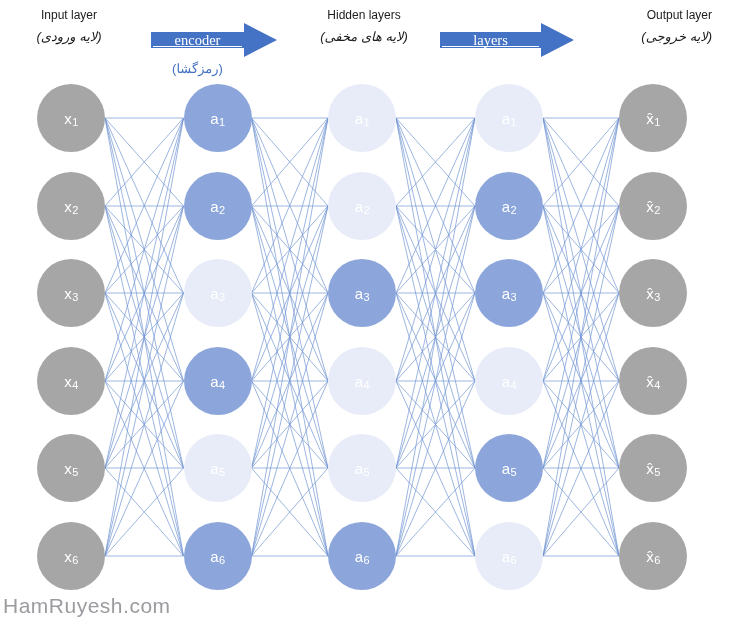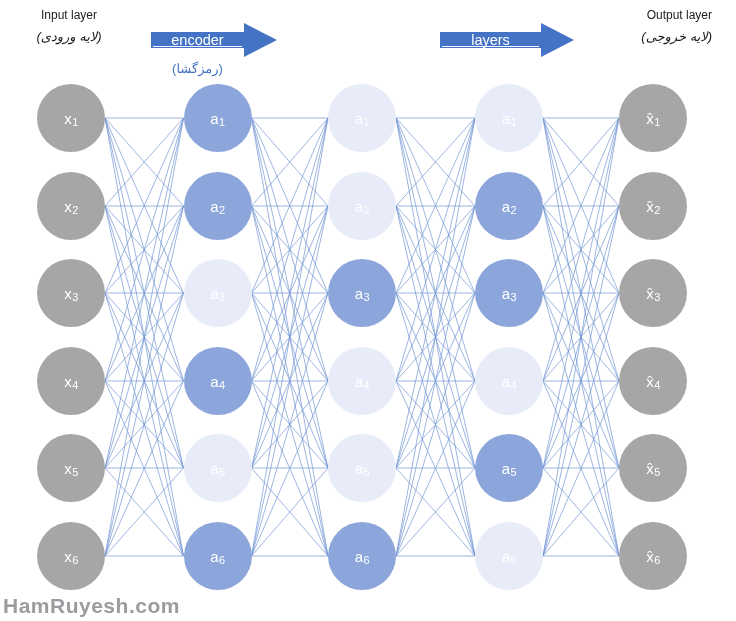--- a/index.html
+++ b/index.html
@@ -21,21 +21,21 @@
   #title-hidden { left: 292px; width: 144px; }
   #title-output { left: 588px; width: 124px; text-align: right; }
 
   .arrow { position: absolute; top: 22px; height: 72px; z-index: 3; }
   #arrow-encoder { left: 151px; width: 126px; }
   #arrow-decoder { left: 440px; width: 134px; }
   .arrow svg { position: absolute; left: 0; top: 0; display: block; }
   .arrow-label {
     position: absolute; left: 0; top: 10px; height: 16px;
     display: flex; align-items: center; justify-content: center;
-    color: #ffffff; font-size: 14.5px; z-index: 2;
+    color: #ffffff; font-size: 14.5px; z-index: 2; font-family: Liberation Serif, serif;
   }
   #arrow-encoder .arrow-label { width: 93px; }
   #arrow-decoder .arrow-label { width: 101px; }
   .arrow-underline { position: absolute; top: 24px; height: 1px; background: #ffffff; z-index: 2; }
   #arrow-encoder .arrow-underline { left: 2px; width: 89px; }
   #arrow-decoder .arrow-underline { left: 2px; width: 97px; }
   .arrow-fa { position: absolute; top: 38px; text-align: center; font-size: 13px; line-height: 18px; }
   #arrow-encoder .arrow-fa { left: 0; width: 93px; color: var(--arrow-blue, #4472c4); }
   #arrow-decoder .arrow-fa { left: 0; width: 134px; color: var(--arrow-blue, #4472c4); }
 
@@ -208,20 +208,24 @@
         <line x1="543" y1="556" x2="619" y2="468"></line>
         <line x1="543" y1="556" x2="619" y2="556"></line>
       </g>
   </svg>
 
   <div class="col-title" id="title-input" style="color: rgb(28, 28, 28);">
     <div class="en">Input layer</div>
     <div class="fa" dir="rtl">(لایه ورودی)</div>
   </div>
 
+  <div class="col-title" id="title-hidden" style="color: rgb(28, 28, 28);">
+    <div class="en">Hidden layers</div>
+    <div class="fa" dir="rtl">(لایه های مخفی)</div>
+  </div>
 
   <div class="col-title" id="title-output" style="color: rgb(28, 28, 28);">
     <div class="en">Output layer</div>
     <div class="fa" dir="rtl">(لایه خروجی)</div>
   </div>
 
   <div class="arrow" id="arrow-encoder">
     <svg width="126" height="36" viewBox="0 0 126 36">
       <polygon points="0,10 93,10 93,1 126,18 93,35 93,26 0,26" fill="#4472c4"></polygon>
     </svg>
@@ -362,15 +366,15 @@
       <div class="node gray" style="top: 434px;">
         <span>x̂</span>
         <sub>5</sub>
       </div>
       <div class="node gray" style="top: 522px;">
         <span>x̂</span>
         <sub>6</sub>
       </div>
     </div>
 
-  <div id="watermark" style="color: rgb(155, 155, 160); font-weight: bold;">HamRuyesh.com</div>
+  <div id="watermark" style="color: rgb(155, 155, 160);">HamRuyesh.com</div>
 
 </div>
 
 </body></html>

